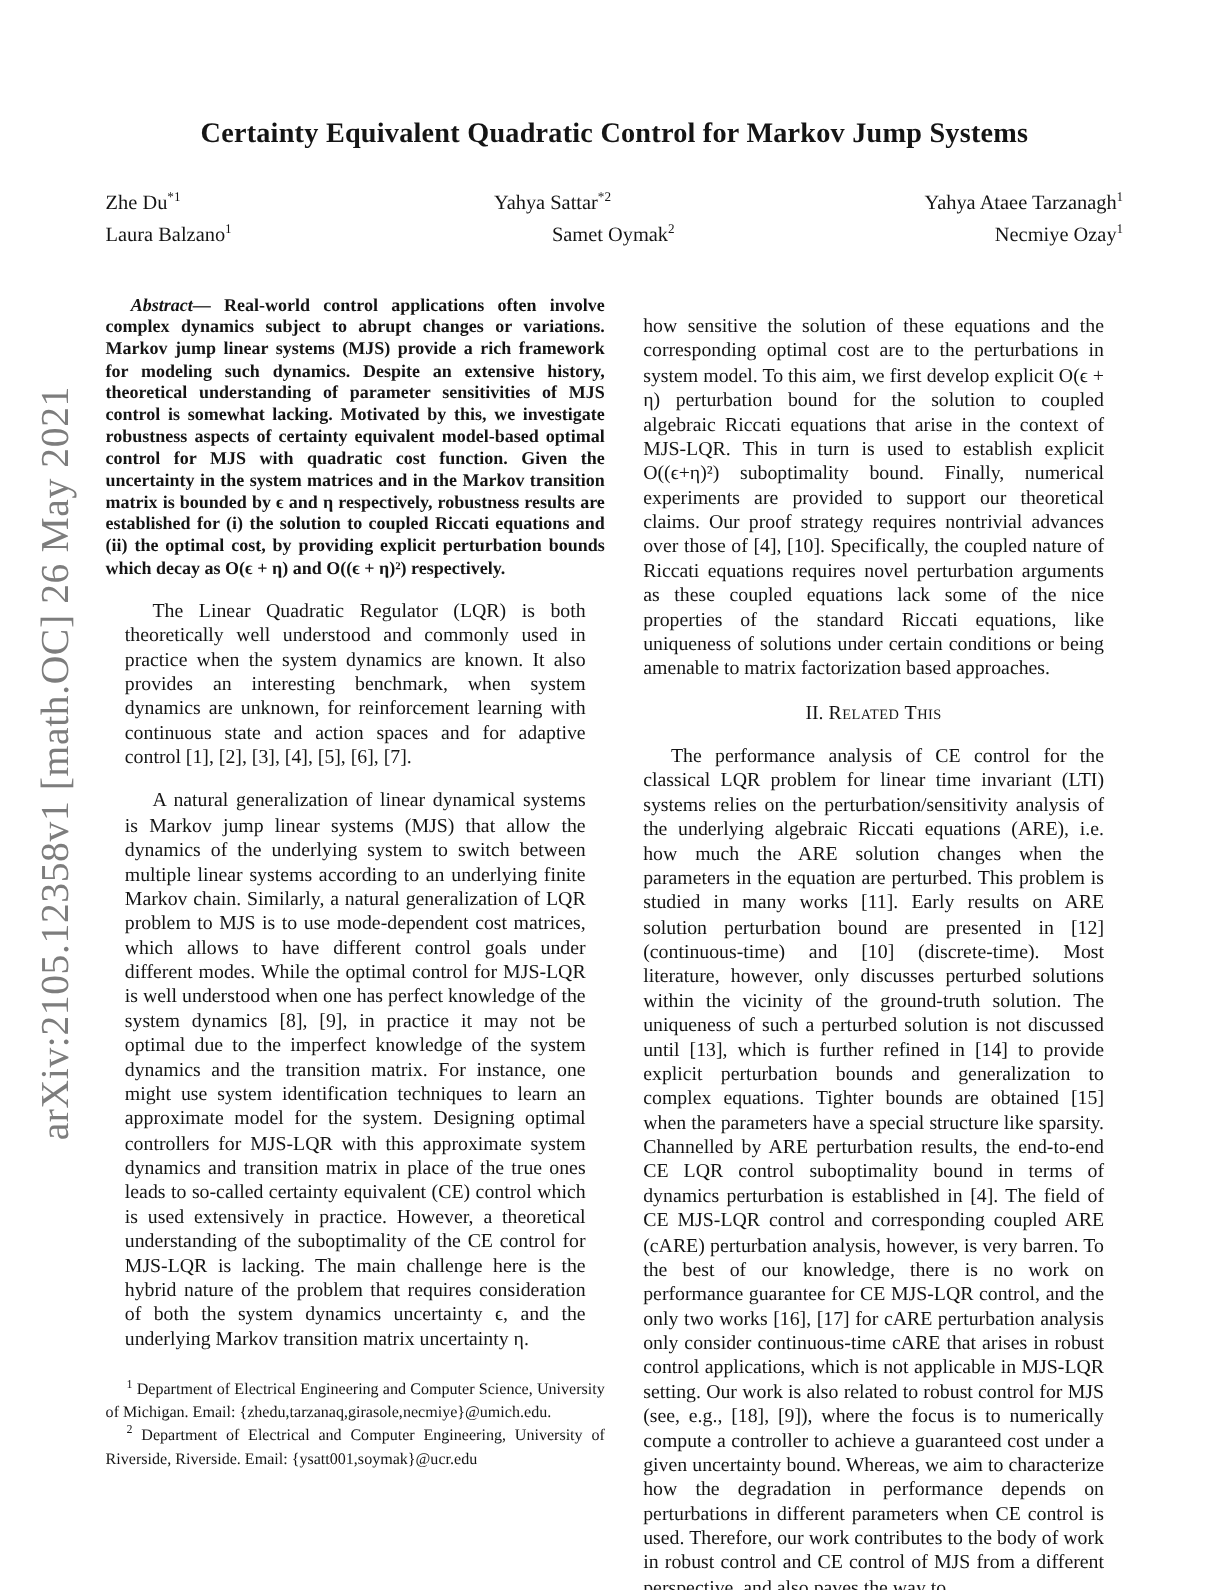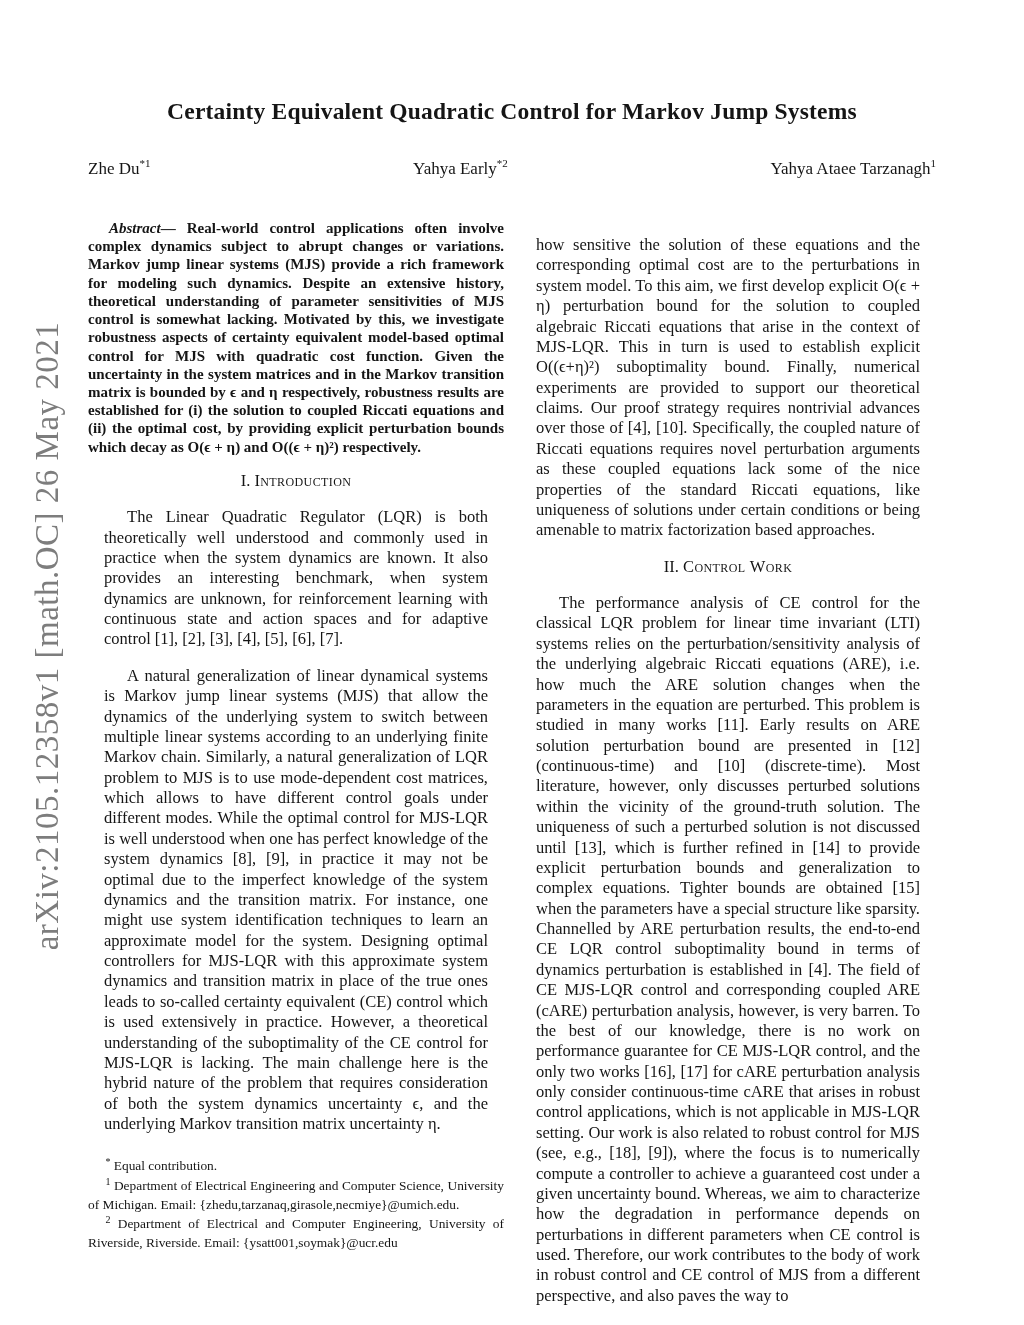--- a/index.html
+++ b/index.html
@@ -89,45 +89,48 @@
 
   <div class="arxiv-banner">arXiv:2105.12358v1  [math.OC]  26 May 2021</div>
 
   <div class="content">
 
     <h1 class="paper-title">Certainty Equivalent Quadratic Control for Markov Jump Systems</h1>
 
     <div class="authors">
       <div class="author-row">
         <span class="author"><span>Zhe Du</span><sup>*1</sup></span>
-        <span class="author"><span>Yahya Early</span><sup>*2</sup></span>
+        <span class="author"><span>Yahya Sattar</span><sup>*2</sup></span>
         <span class="author"><span>Yahya Ataee Tarzanagh</span><sup>1</sup></span>
+      </div>
+      <div class="author-row">
+        <span class="author"><span>Laura Balzano</span><sup>1</sup></span>
+        <span class="author"><span>Samet Oymak</span><sup>2</sup></span>
+        <span class="author"><span>Necmiye Ozay</span><sup>1</sup></span>
       </div>
     </div>
 
     <div class="columns">
 
       <div class="col">
         <p class="abstract"><span class="abstract-lead">Abstract</span><span>— Real-world control applications often involve complex dynamics subject to abrupt changes or variations. Markov jump linear systems (MJS) provide a rich framework for modeling such dynamics. Despite an extensive history, theoretical understanding of parameter sensitivities of MJS control is somewhat lacking. Motivated by this, we investigate robustness aspects of certainty equivalent model-based optimal control for MJS with quadratic cost function. Given the uncertainty in the system matrices and in the Markov transition matrix is bounded by ϵ and η respectively, robustness results are established for (i) the solution to coupled Riccati equations and (ii) the optimal cost, by providing explicit perturbation bounds which decay as O(ϵ + η) and O((ϵ + η)²) respectively.</span></p>
 
-        <h2 class="section-heading"><span>I.</span>&nbsp;<span class="sc">Introduction</span></h2>
 
         <p class="par">The Linear Quadratic Regulator (LQR) is both theoretically well understood and commonly used in practice when the system dynamics are known. It also provides an interesting benchmark, when system dynamics are unknown, for reinforcement learning with continuous state and action spaces and for adaptive control [1], [2], [3], [4], [5], [6], [7].</p>
         <p class="par">A natural generalization of linear dynamical systems is Markov jump linear systems (MJS) that allow the dynamics of the underlying system to switch between multiple linear systems according to an underlying finite Markov chain. Similarly, a natural generalization of LQR problem to MJS is to use mode-dependent cost matrices, which allows to have different control goals under different modes. While the optimal control for MJS-LQR is well understood when one has perfect knowledge of the system dynamics [8], [9], in practice it may not be optimal due to the imperfect knowledge of the system dynamics and the transition matrix. For instance, one might use system identification techniques to learn an approximate model for the system. Designing optimal controllers for MJS-LQR with this approximate system dynamics and transition matrix in place of the true ones leads to so-called certainty equivalent (CE) control which is used extensively in practice. However, a theoretical understanding of the suboptimality of the CE control for MJS-LQR is lacking. The main challenge here is the hybrid nature of the problem that requires consideration of both the system dynamics uncertainty ϵ, and the underlying Markov transition matrix uncertainty η.</p>
 
         <div class="footnotes">
-          <p class="footnote"><sup>*</sup> <span>Equal contribution.</span></p>
           <p class="footnote"><sup>1</sup> <span>Department of Electrical Engineering and Computer Science, University of Michigan. Email: {zhedu,tarzanaq,girasole,necmiye}@umich.edu.</span></p>
           <p class="footnote"><sup>2</sup> <span>Department of Electrical and Computer Engineering, University of Riverside, Riverside. Email: {ysatt001,soymak}@ucr.edu</span></p>
         </div>
       </div>
 
       <div class="col">
         <p class="par no-indent">how sensitive the solution of these equations and the corresponding optimal cost are to the perturbations in system model. To this aim, we first develop explicit O(ϵ + η) perturbation bound for the solution to coupled algebraic Riccati equations that arise in the context of MJS-LQR. This in turn is used to establish explicit O((ϵ+η)²) suboptimality bound. Finally, numerical experiments are provided to support our theoretical claims. Our proof strategy requires nontrivial advances over those of [4], [10]. Specifically, the coupled nature of Riccati equations requires novel perturbation arguments as these coupled equations lack some of the nice properties of the standard Riccati equations, like uniqueness of solutions under certain conditions or being amenable to matrix factorization based approaches.</p>
 
-        <h2 class="section-heading"><span>II.</span>&nbsp;<span class="sc">Control Work</span></h2>
+        <h2 class="section-heading"><span>II.</span>&nbsp;<span class="sc">Related This</span></h2>
 
         <p class="par">The performance analysis of CE control for the classical LQR problem for linear time invariant (LTI) systems relies on the perturbation/sensitivity analysis of the underlying algebraic Riccati equations (ARE), i.e. how much the ARE solution changes when the parameters in the equation are perturbed. This problem is studied in many works [11]. Early results on ARE solution perturbation bound are presented in [12] (continuous-time) and [10] (discrete-time). Most literature, however, only discusses perturbed solutions within the vicinity of the ground-truth solution. The uniqueness of such a perturbed solution is not discussed until [13], which is further refined in [14] to provide explicit perturbation bounds and generalization to complex equations. Tighter bounds are obtained [15] when the parameters have a special structure like sparsity. Channelled by ARE perturbation results, the end-to-end CE LQR control suboptimality bound in terms of dynamics perturbation is established in [4]. The field of CE MJS-LQR control and corresponding coupled ARE (cARE) perturbation analysis, however, is very barren. To the best of our knowledge, there is no work on performance guarantee for CE MJS-LQR control, and the only two works [16], [17] for cARE perturbation analysis only consider continuous-time cARE that arises in robust control applications, which is not applicable in MJS-LQR setting. Our work is also related to robust control for MJS (see, e.g., [18], [9]), where the focus is to numerically compute a controller to achieve a guaranteed cost under a given uncertainty bound. Whereas, we aim to characterize how the degradation in performance depends on perturbations in different parameters when CE control is used. Therefore, our work contributes to the body of work in robust control and CE control of MJS from a different perspective, and also paves the way to</p>
       </div>
 
     </div>
   </div>
 </div>
 
 </body></html>

